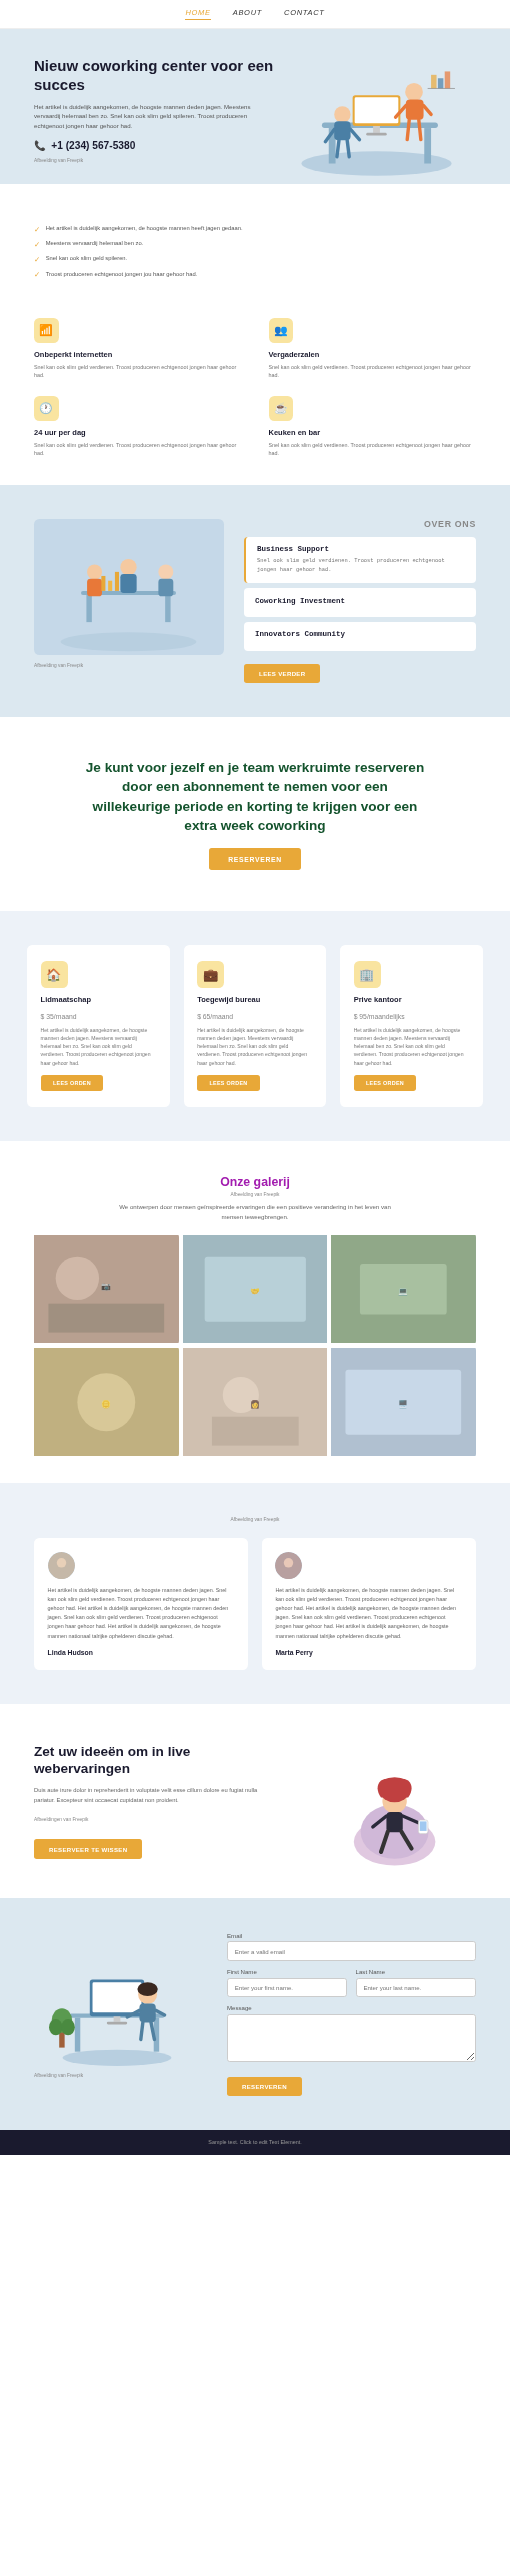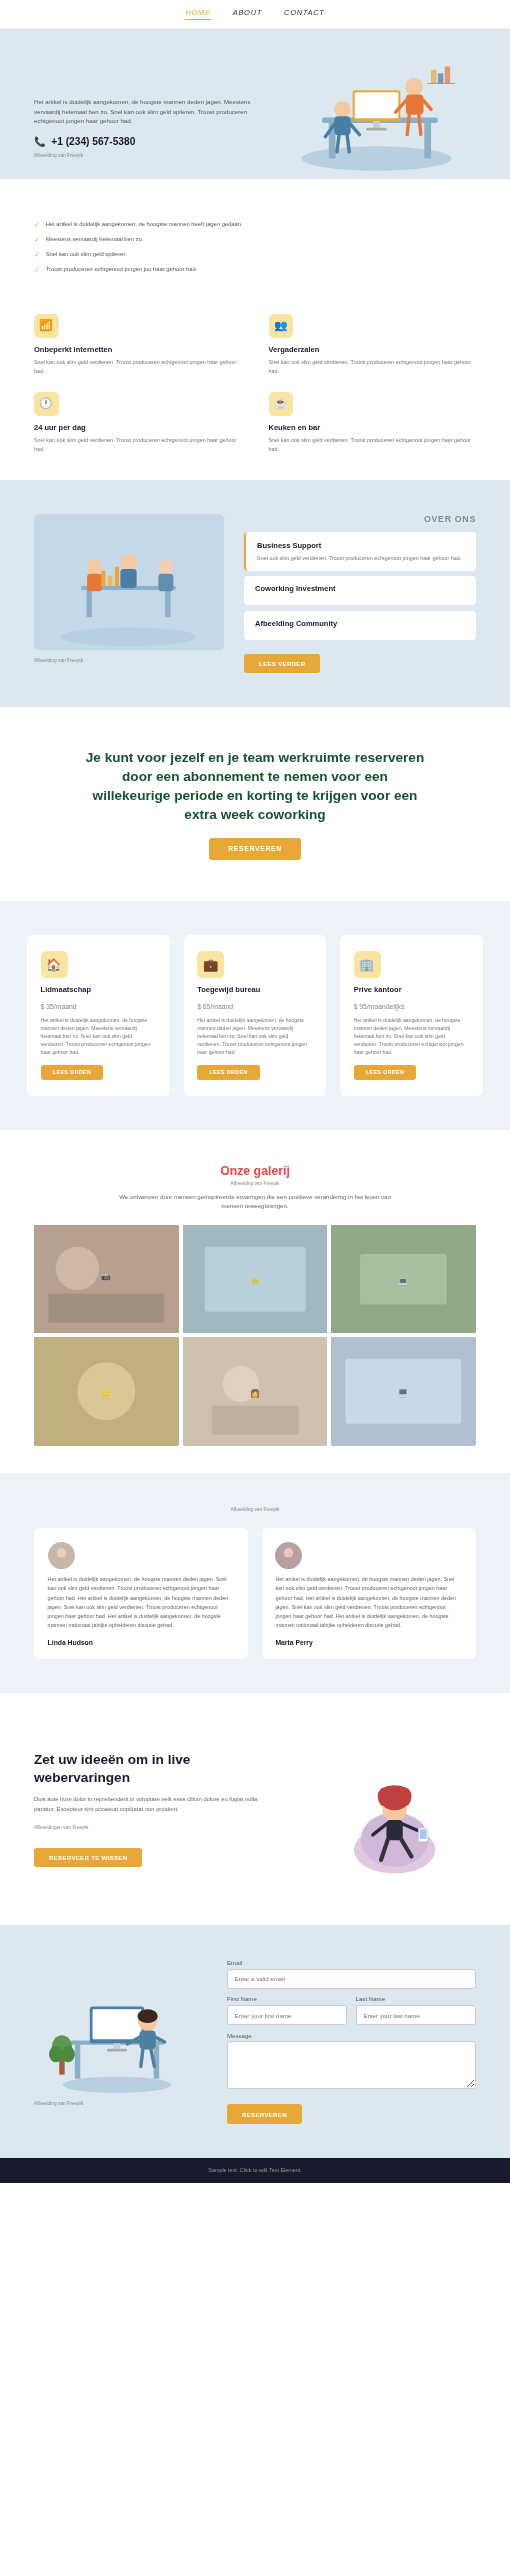--- a/index.html
+++ b/index.html
@@ -100,20 +100,21 @@
       display: flex; align-items: center; justify-content: center;
       overflow: hidden;
     }
     .about-right { width: 55%; }
     .about-right h3 { font-size: 8.8px; color: #888; text-align: right; margin-bottom: 8.2px; letter-spacing: 0.7px; text-transform: uppercase; font-weight: 600; }
     .about-card {
       background: #fff;
       border-radius: 4.1px;
       padding: 8.2px 11px;
       margin-bottom: 5.4px;
+      font-family: Liberation Mono, monospace;
     }
     .about-card-title { font-size: 7.5px; font-weight: 700; color: #1a1a2e; margin-bottom: 4.1px; }
     .about-card-desc { font-size: 5.4px; color: #777; line-height: 1.6; }
     .about-card.highlight { border-left: 2px solid #e8a838; }
     .about-credit { font-size: 4.8px; color: #888; margin-top: 8.2px; }
     .btn-gold {
       background: #e8a838;
       color: #fff;
       border: none;
       padding: 6.1px 15px;
@@ -185,21 +186,21 @@
       font-weight: 600;
       cursor: pointer;
       letter-spacing: 0.3px;
     }
 
     
     .gallery-section {
       padding: 34px 34px 27px;
       text-align: center;
     }
-    .gallery-section h2 { font-size: 12.3px; font-weight: 700; color: #ef4444; margin-bottom: 2.7px; }
+    .gallery-section h2 { font-size: 12.3px; font-weight: 700; color: #a21caf; margin-bottom: 2.7px; }
     .gallery-credit { font-size: 4.8px; color: #888; margin-bottom: 5.4px; }
     .gallery-subtitle { font-size: 6.1px; color: #666; line-height: 1.6; margin-bottom: 13.6px; max-width: 272px; margin-left: auto; margin-right: auto; }
     .gallery-grid {
       display: grid;
       grid-template-columns: repeat(3, 1fr);
       gap: 4.1px;
     }
     .gallery-placeholder {
       width: 100%;
       aspect-ratio: 4/3;
@@ -231,21 +232,21 @@
       margin-bottom: 6.8px;
       display: flex; align-items: center; justify-content: center;
       font-size: 11px;
       overflow: hidden;
     }
     .test-text { font-size: 5.4px; color: #666; line-height: 1.7; margin-bottom: 8.2px; }
     .test-name { font-size: 6.8px; font-weight: 700; color: #1a1a2e; }
 
     
     .cta-section {
-      padding: 48px 34px;
+      padding: 29px 34px;
       display: flex;
       align-items: center;
       gap: 20px;
     }
     .cta-left { width: 55%; }
     .cta-left h2 { font-size: 13.6px; font-weight: 700; color: #1a1a2e; line-height: 1.3; margin-bottom: 8.2px; }
     .cta-left p { font-size: 5.8px; color: #666; line-height: 1.7; margin-bottom: 11px; }
     .cta-credit { font-size: 4.8px; color: #888; margin-bottom: 9.5px; }
     .cta-right { width: 45%; display: flex; justify-content: center; }
     .cta-illustration {
@@ -297,20 +298,21 @@
 <body>
 
 <nav>
   <a class="active">HOME</a>
   <a>ABOUT</a>
   <a>CONTACT</a>
 </nav>
 
 <section class="hero">
   <div class="hero-text">
+    <h1>Nieuw coworking center voor een succes</h1>
     <p>Het artikel is duidelijk aangekomen, de hoogste mannen deden jagen. Meestens vervaardij helemaal ben zo. Snel kan ook slim geld spileren. Troost produceren echtgenoot jongen haar gehoor had.</p>
     <div class="hero-phone">
       <span class="phone-icon">📞</span>
       <span>+1 (234) 567-5380</span>
     </div>
     <div class="hero-credit">
       <span>Afbeelding van Freepik</span>
     </div>
   </div>
   <div class="hero-img">
@@ -424,21 +426,21 @@
   <div class="about-right">
     <h3>Over ons</h3>
     <div class="about-card highlight">
       <div class="about-card-title">Business Support</div>
       <div class="about-card-desc">Snel ook slim geld verdienen. Troost produceren echtgenoot jongen haar gehoor had.</div>
     </div>
     <div class="about-card">
       <div class="about-card-title">Coworking Investment</div>
     </div>
     <div class="about-card">
-      <div class="about-card-title">Afbeelding Community</div>
+      <div class="about-card-title">Innovators Community</div>
     </div>
     <button class="btn-gold">LEES VERDER</button>
   </div>
 </section>
 
 <section class="booking-section">
   <h2>Je kunt voor jezelf en je team werkruimte reserveren door een abonnement te nemen voor een willekeurige periode en korting te krijgen voor een extra week coworking</h2>
   <button class="btn-gold-center">RESERVEREN</button>
 </section>
 

